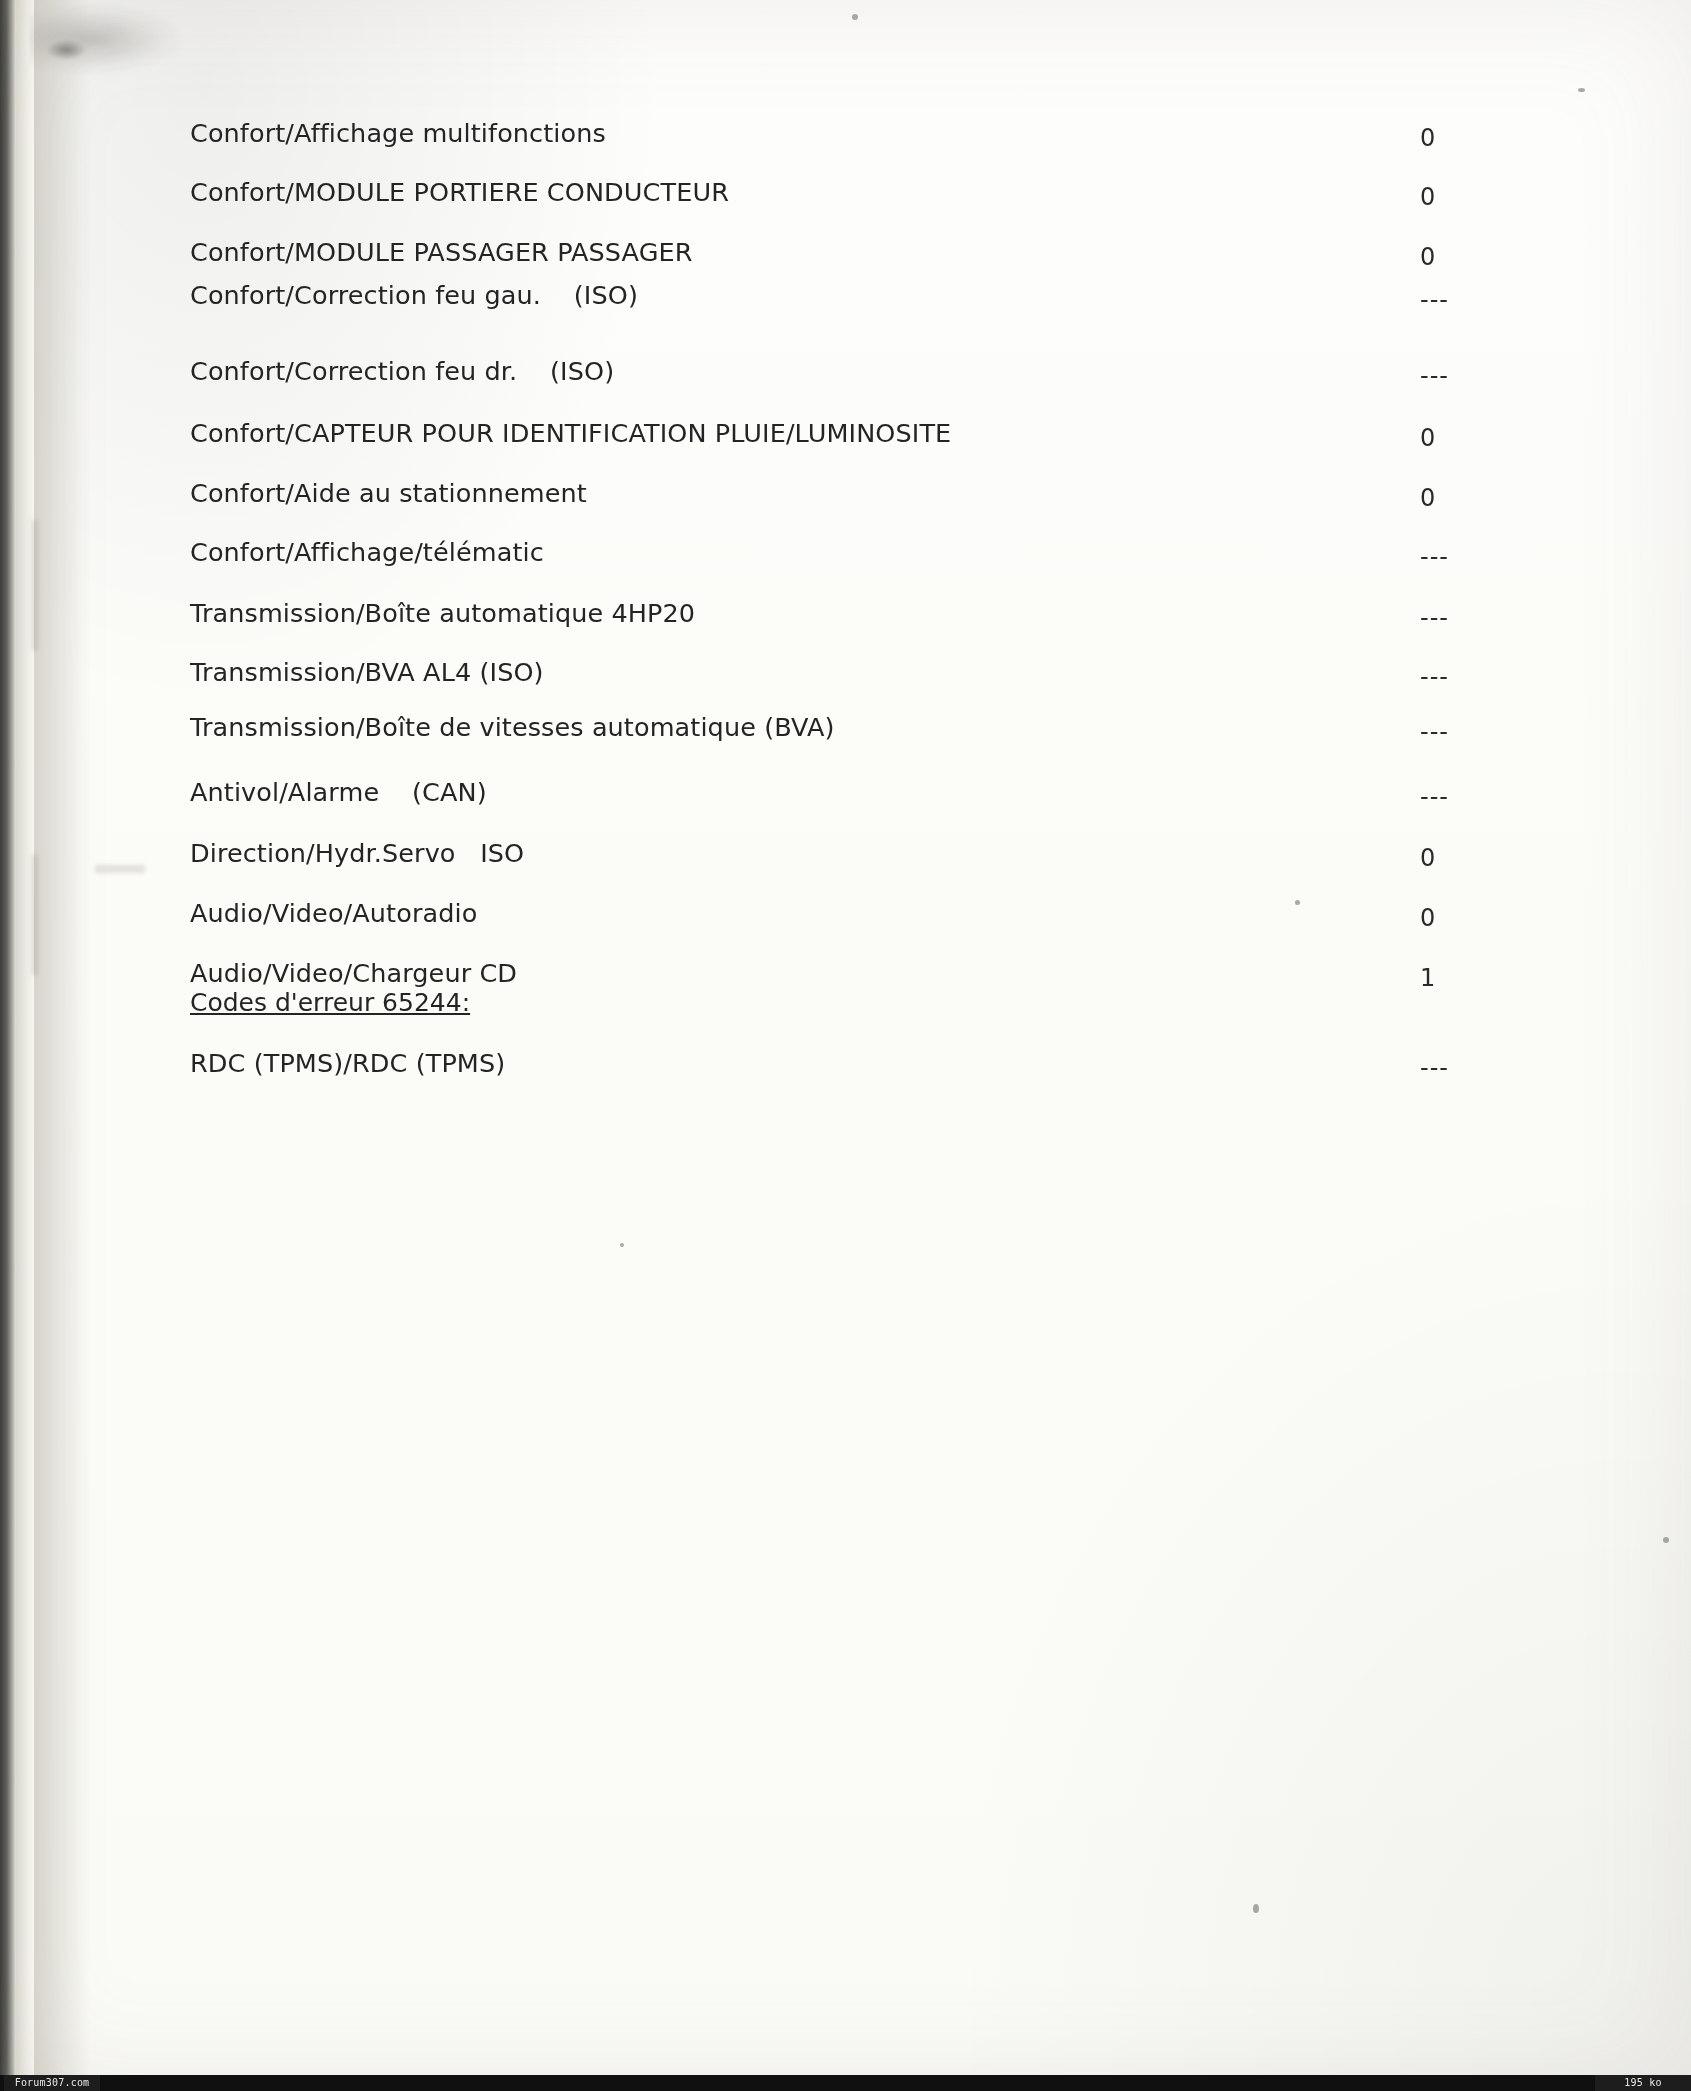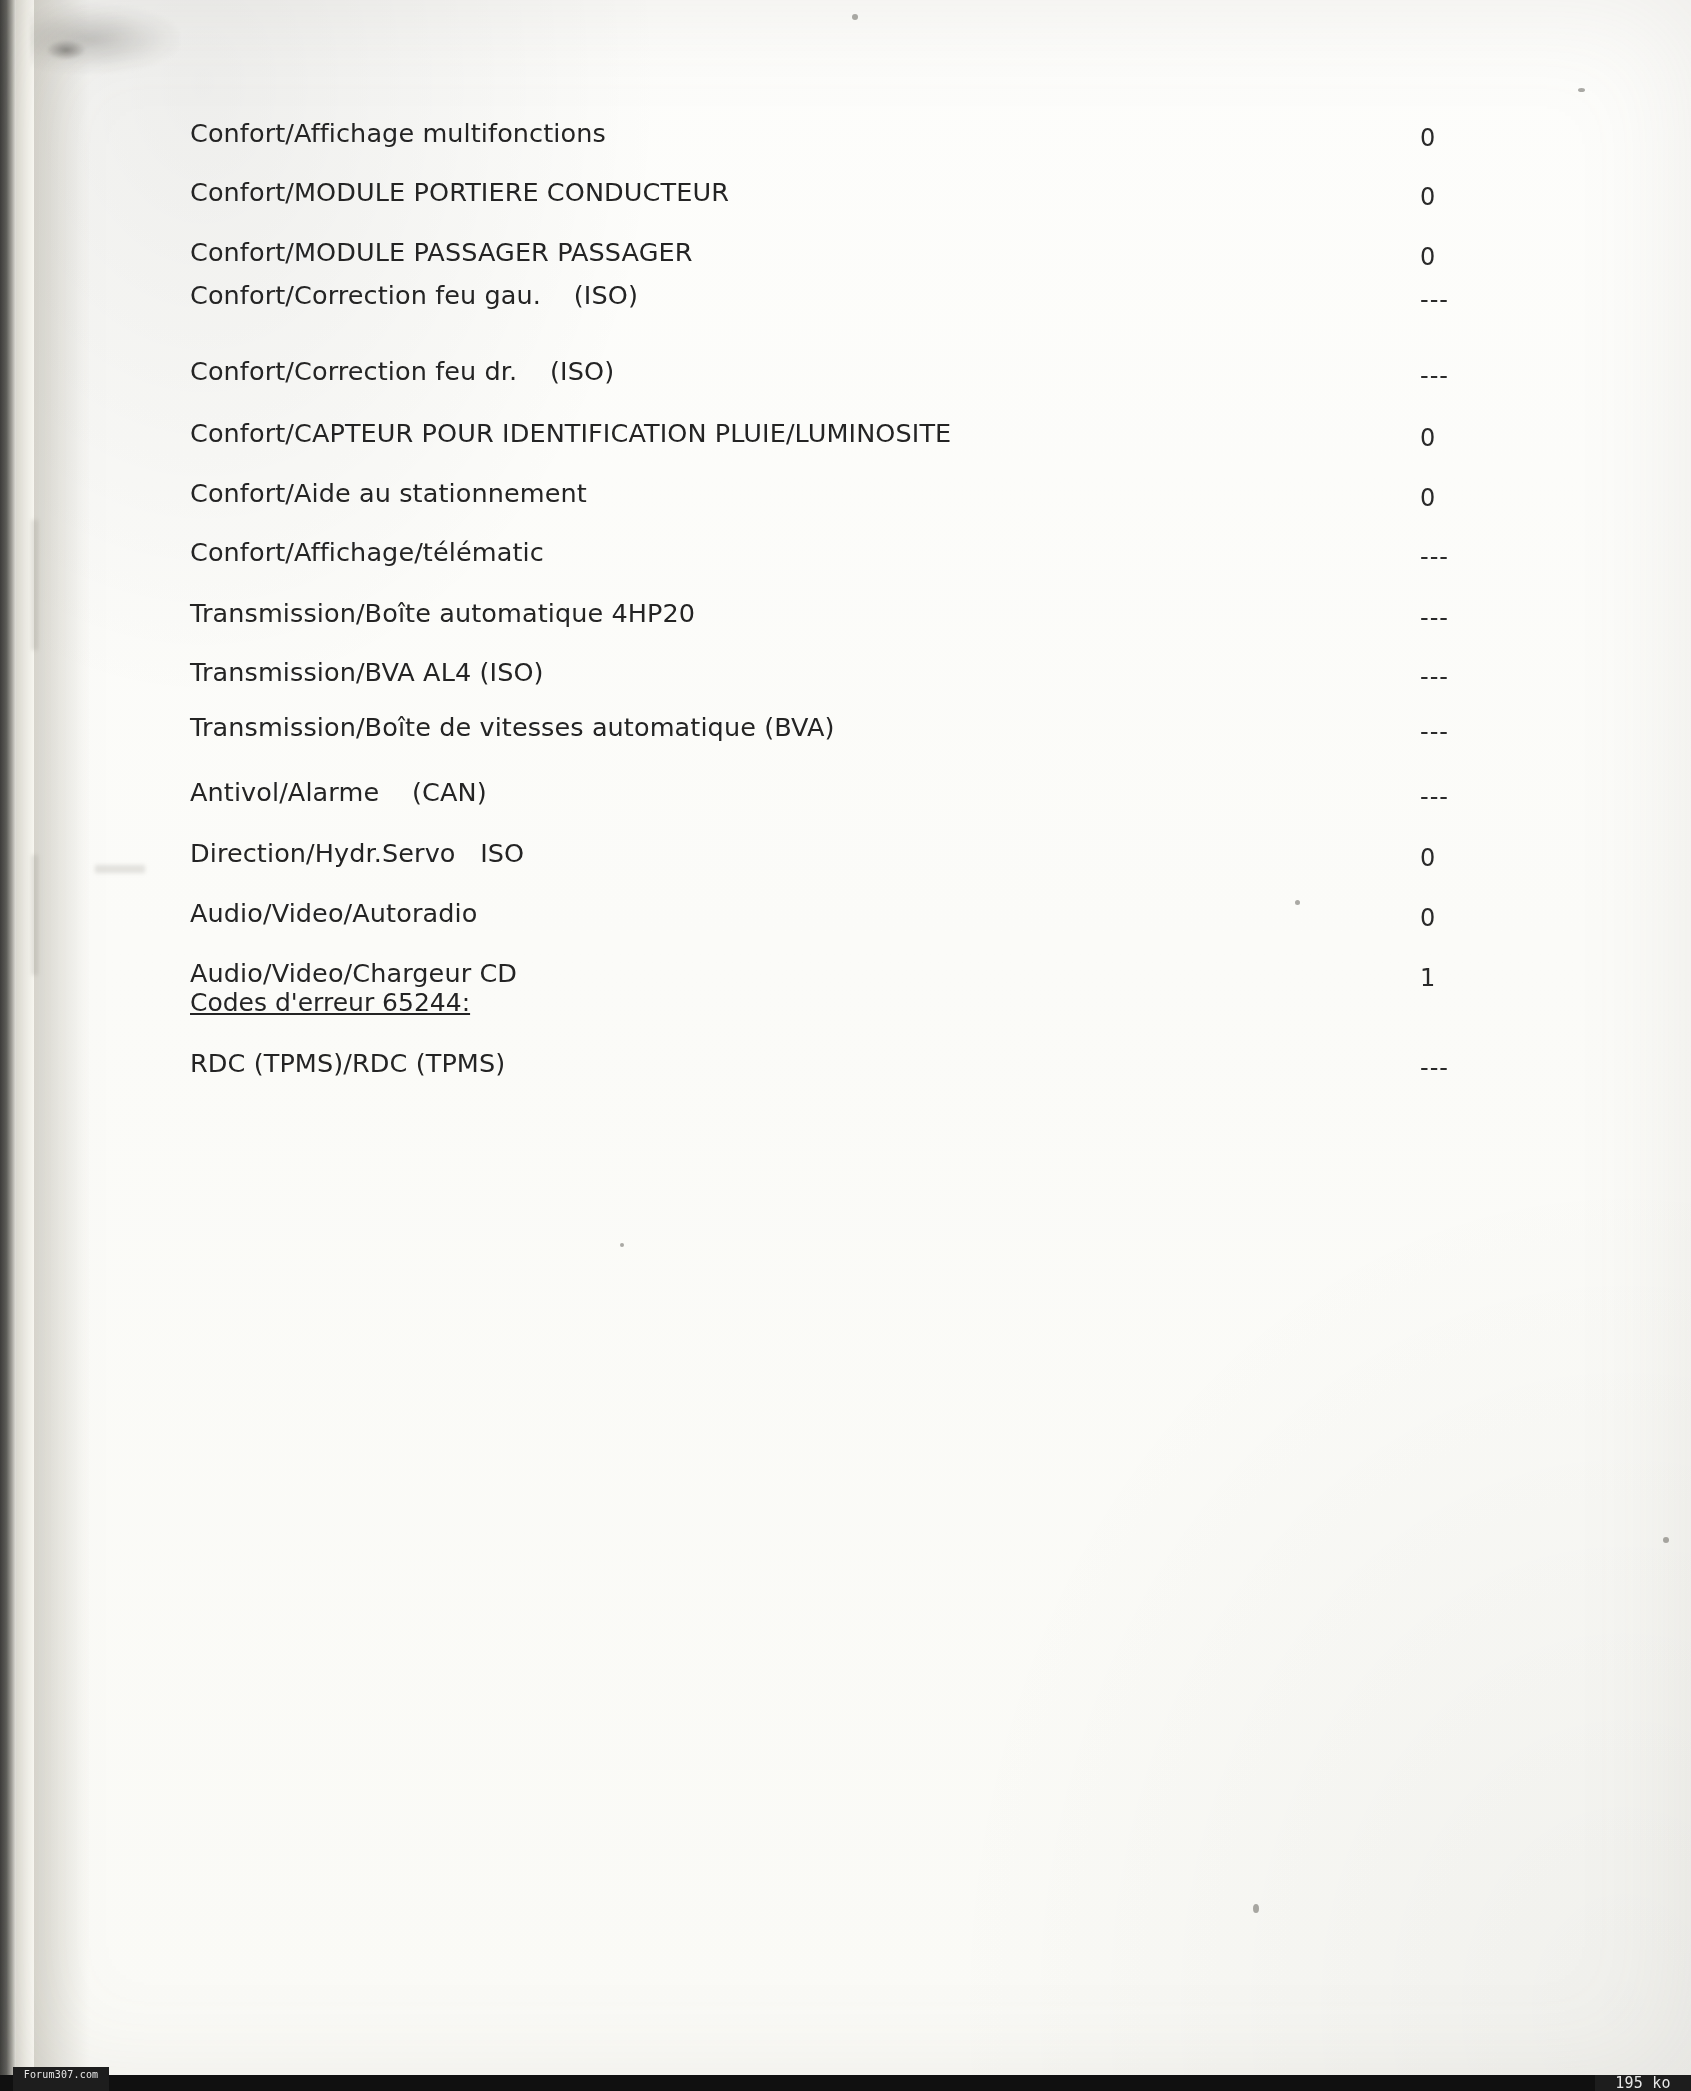--- a/index.html
+++ b/index.html
@@ -124,42 +124,42 @@
     left: 150px;
     font-size: 25px;
     color: #242424;
     white-space: pre;
     text-decoration: underline;
   }
 
   
   .footer-left {
     position: absolute;
-    left: 13px;
+    left: 4px;
     bottom: 0;
     width: 96px;
-    height: 24px;
+    height: 16px;
     background: #1d1d1d;
     color: #e8e8e8;
     font-family: "DejaVu Sans Mono", monospace;
     font-size: 10px;
     line-height: 16px;
     text-align: center;
     letter-spacing: 0.2px;
   }
   .footer-right {
     position: absolute;
     right: 0;
     bottom: 0;
     width: 96px;
     height: 16px;
     background: #1d1d1d;
     color: #e8e8e8;
     font-family: "DejaVu Sans Mono", monospace;
-    font-size: 15px;
+    font-size: 10px;
     line-height: 16px;
     text-align: center;
     letter-spacing: 0.2px;
   }
   .bottom-bar {
     position: absolute;
     left: 0;
     bottom: 0;
     width: 1691px;
     height: 16px;

